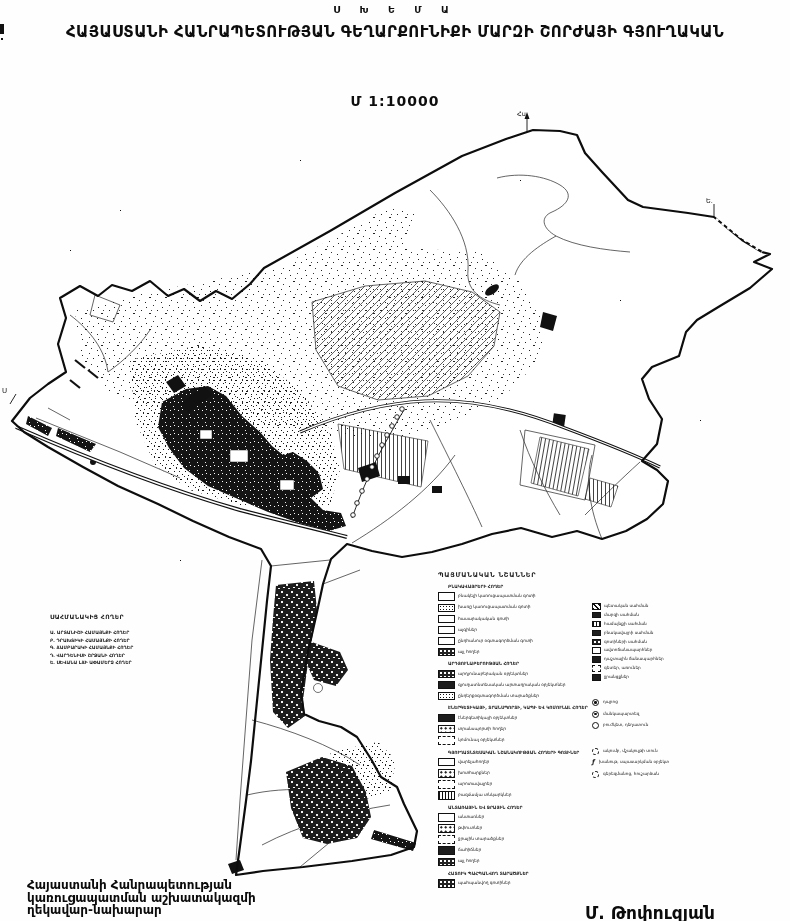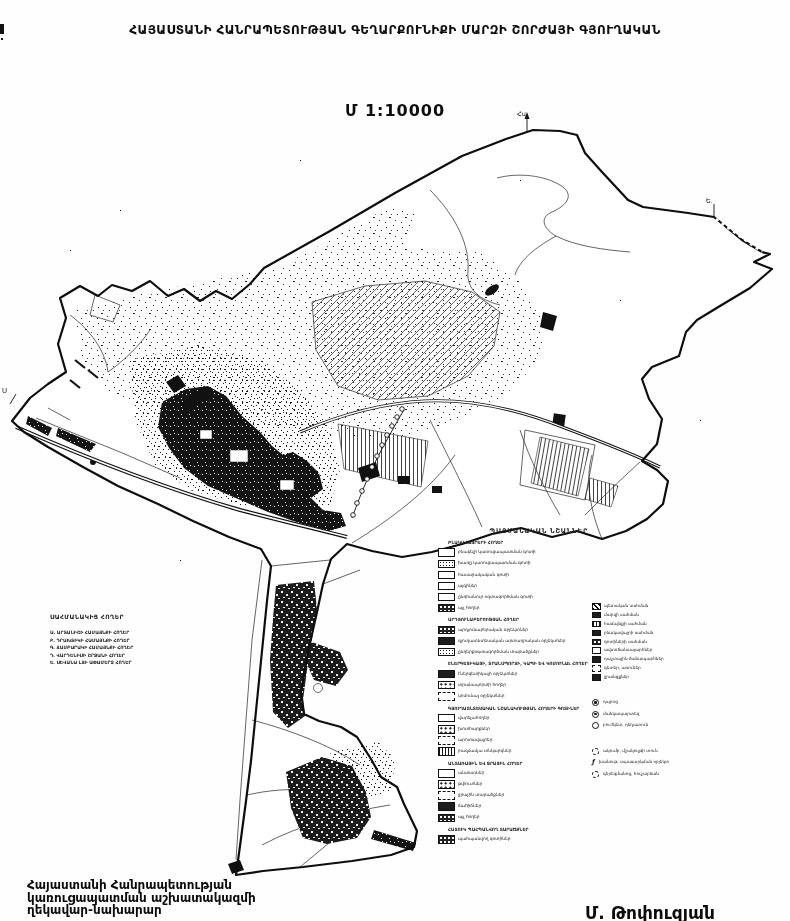--- a/index.html
+++ b/index.html
@@ -5,34 +5,34 @@
   html,body{margin:0;padding:0;background:#d9d9d9;}
   .page{
     position:relative;width:790px;height:921px;margin:0 auto;
     background:#fefefe;overflow:hidden;
     font-family:"DejaVu Sans",sans-serif;color:#111;
   }
   .abs{position:absolute;}
   
   .hdr{left:0;right:0;text-align:center;font-weight:700;color:#0d0d0d;}
   .hdr-schema{top:4px;font-size:9.5px;letter-spacing:8px;}
-  .hdr-t1{top:23px;font-size:12px;letter-spacing:.4px;}
+  .hdr-t1{top:23px;font-size:15px;letter-spacing:.4px;}
   .hdr-t2{top:36px;font-size:10.5px;letter-spacing:.4px;}
   .hdr-sub{top:61px;font-size:10px;letter-spacing:.6px;}
-  .hdr-scale{top:101px;font-size:16px;letter-spacing:1px;}
+  .hdr-scale{top:93px;font-size:14px;letter-spacing:1px;}
   
   .foot-left{left:27px;top:879px;font-size:12px;font-weight:700;line-height:12.5px;color:#0b0b0b;}
   .foot-sig{left:585px;top:903px;font-size:17px;font-weight:700;color:#0b0b0b;}
   
   .adj{left:50px;top:613px;width:140px;color:#222;}
   .adj .t{font-size:6px;font-weight:700;letter-spacing:.4px;margin-bottom:9px;}
   .adj .ln{font-size:4.6px;font-weight:700;line-height:7.6px;white-space:nowrap;}
   
   .leg{left:438px;top:527px;width:150px;color:#222;}
-  .leg .title{text-align:right;font-size:6.4px;font-weight:700;letter-spacing:.8px;margin-bottom:5px;}
+  .leg .title{text-align:left;font-size:6.4px;font-weight:700;letter-spacing:.8px;margin-bottom:5px;margin-top:44px;}
   .leg .gh{font-size:4.4px;font-weight:700;margin:5px 0 3px 10px;line-height:5.4px;}
   .leg .li{display:flex;align-items:center;margin:0 0 2.6px 0;}
   .leg .lt{font-size:4.3px;line-height:4.6px;margin-left:3px;white-space:nowrap;color:#1a1a1a;}
   .sw{flex:0 0 auto;width:17px;height:8.5px;border:1px solid #111;background:#fff;box-sizing:border-box;}
   .sw-mottle{background-image:radial-gradient(#111 28%,transparent 30%);background-size:3px 3px;}
   .sw-dots{background-image:radial-gradient(#111 30%,transparent 32%);background-size:4.5px 4.5px;}
   .sw-dark{background:#1d1d1d;}
   .sw-darkmottle{background-color:#232323;background-image:radial-gradient(#fff 26%,transparent 28%);background-size:4px 4px;}
   .sw-vlines{background-image:repeating-linear-gradient(90deg,#111 0 .9px,transparent .9px 3px);}
   .sw-hatch{background-image:repeating-linear-gradient(45deg,#111 0 .9px,transparent .9px 3.5px);}
@@ -264,20 +264,21 @@
         <rect x="300" y="160" width="1" height="1"></rect>
       <rect x="620" y="300" width="1" height="1"></rect>
         <rect x="700" y="420" width="1" height="1"></rect>
       <rect x="450" y="600" width="1" height="1"></rect>
         <rect x="180" y="560" width="1" height="1"></rect>
       <rect x="520" y="180" width="1" height="1"></rect>
         <rect x="70" y="250" width="1" height="1"></rect>
     </g>
   </svg>
 
+  <div class="abs hdr hdr-schema">Ս Խ Ե Մ Ա</div>
   <div class="abs hdr hdr-t1">ՀԱՅԱՍՏԱՆԻ ՀԱՆՐԱՊԵՏՈՒԹՅԱՆ ԳԵՂԱՐՔՈՒՆԻՔԻ ՄԱՐԶԻ ՇՈՐԺԱՅԻ ԳՅՈՒՂԱԿԱՆ</div>
   <div class="abs hdr hdr-scale">Մ 1:10000</div>
 
   <div class="abs adj">
     <div class="t">ՍԱՀՄԱՆԱԿԻՑ ՀՈՂԵՐ</div>
     <div class="ln">Ա․ ԱՐՏԱՆԻՇԻ ՀԱՄԱՅՆՔԻ ՀՈՂԵՐ</div>
     <div class="ln">Բ․ ԴՐԱԽՏԻԿԻ ՀԱՄԱՅՆՔԻ ՀՈՂԵՐ</div>
     <div class="ln">Գ․ ՃԱՄԲԱՐԱԿԻ ՀԱՄԱՅՆՔԻ ՀՈՂԵՐ</div>
     <div class="ln">Դ․ ՎԱՐԴԵՆԻՍԻ ՇՐՋԱՆԻ ՀՈՂԵՐ</div>
     <div class="ln">Ե․ ՍԵՎԱՆԱ ԼՃԻ ԱՓԱՄԵՐՁ ՀՈՂԵՐ</div>

